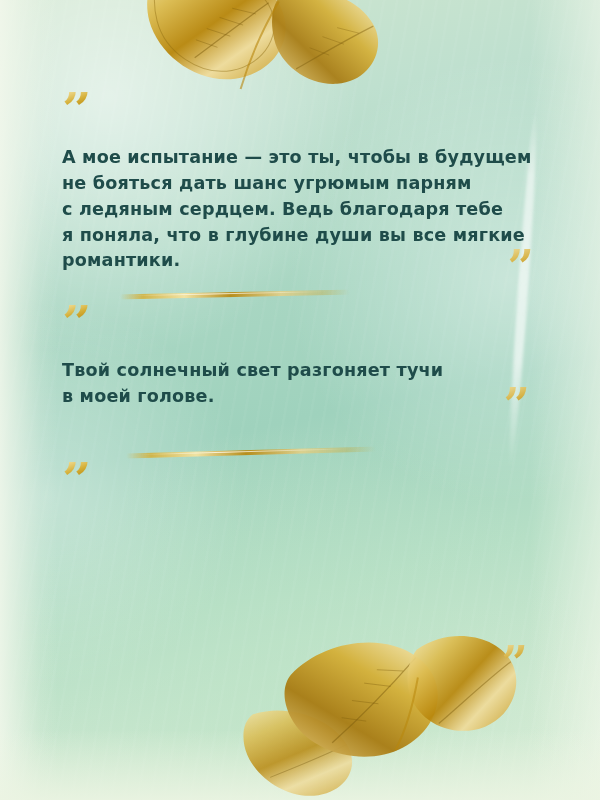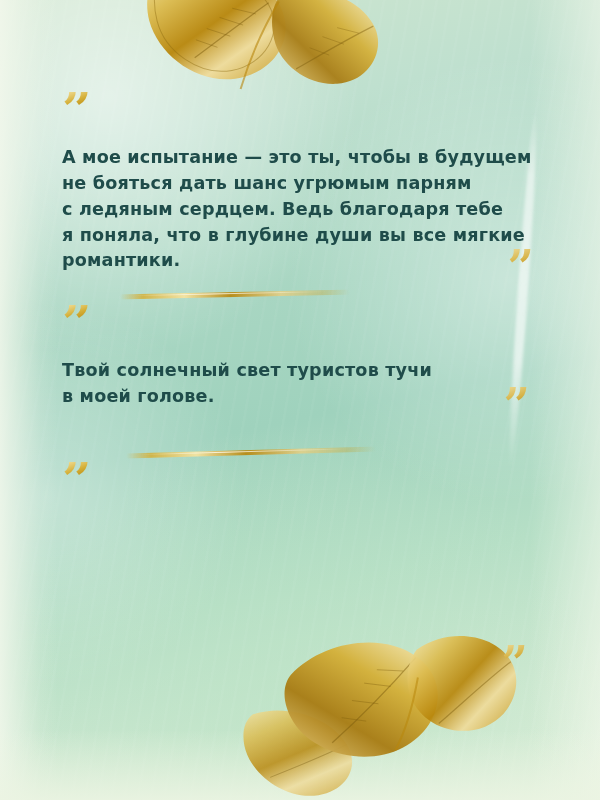--- a/index.html
+++ b/index.html
@@ -248,21 +248,21 @@
 не бояться дать шанс угрюмым парням
 с ледяным сердцем. Ведь благодаря тебе
 я поняла, что в глубине души вы все мягкие
 романтики.</div>
     </div>
 
     <div class="divider div1"></div>
 
     <div class="quote-block q2">
       <div class="quote-mark">”</div>
-      <div class="quote-text">Твой солнечный свет туристов тучи
+      <div class="quote-text">Твой солнечный свет разгоняет тучи
 в моей голове.</div>
     </div>
 
     <div class="divider div2"></div>
 
     <div class="quote-block q3">
       <div class="quote-mark">”</div>
     </div>
 
     <div class="deco-quote dq1">”</div>

